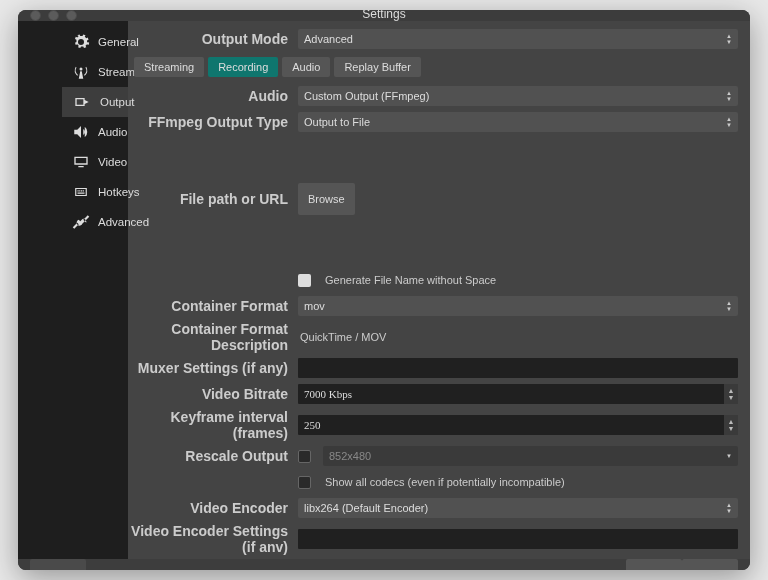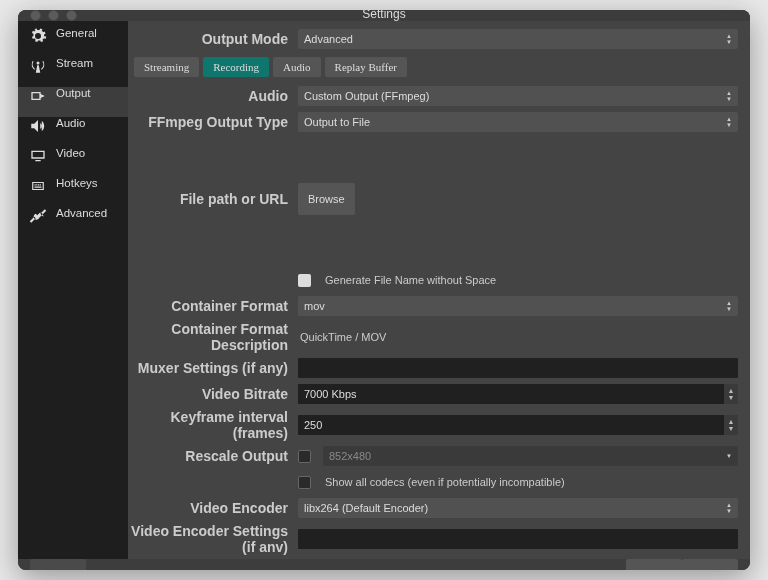--- a/index.html
+++ b/index.html
@@ -13,22 +13,22 @@
   height: 24px; background: #3c3c3c; display: flex; align-items: flex-end;
   position: relative; font-size: 12px; color: #ddd;
 }
 .traffic { display: flex; gap: 7px; padding-left: 12px; }
 .dot { width: 11px; height: 11px; border-radius: 50%; background: #5b5b5b; border: 1px solid #4a4a4a; }
 .titlebar .title { position: absolute; left: 0; right: 0; text-align: center; pointer-events: none; }
 
 .body { flex: 1; display: flex; background: #444; }
 .sidebar { width: 110px; background: #1e1e1e; display: flex; flex-direction: column; padding-top: 6px; }
 .side-item {
-  display: flex; align-items: flex-start; gap: 8px; height: 30px;
-  padding: 0 10px; color: #ddd; font-size: 11.5px; cursor: pointer;
+  display: flex; align-items: center; gap: 8px; height: 30px;
+  padding: 0 10px; color: #ddd; font-size: 11.5px; cursor: pointer; margin-left: 44px;
 }
 .side-item.selected { background: #3d3d3d; }
 .side-item .icon { width: 20px; height: 18px; display: flex; align-items: center; justify-content: center; }
 .side-item svg { fill: #ddd; }
 
 .main { flex: 1; display: flex; flex-direction: column; font-size: 11px; color: #ddd; }
 .top-row { display: flex; align-items: center; margin: 8px 0 8px 0; }
 .label-col { width: 170px; text-align: right; padding-right: 10px; color: #ccc; font-size: 14px; font-weight: bold; }
 .ctrl-col { flex: 1; display: flex; align-items: center; padding-right: 12px; gap: 6px; }
 
@@ -39,37 +39,37 @@
 }
 .select .updown {
   position: absolute; right: 3px; top: 0; bottom: 0; width: 12px;
   display: flex; flex-direction: column; justify-content: center; align-items: center;
   font-size: 6px; line-height: 6px; color: #ccc;
 }
 
 .tabs { display: flex; gap: 0; padding-left: 6px; }
 .tab {
   background: #555; color: #ddd; font-size: 11px; padding: 4px 10px;
-  border-radius: 2px; margin-right: 4px; cursor: pointer; font-family: Liberation Serif, serif;
+  border-radius: 2px; margin-right: 4px; cursor: pointer;
 }
 .tab.active { background: #0f766e; }
 
 .form-area { flex: 1; padding: 8px 0 0 0; }
 .row { display: flex; align-items: center; min-height: 22px; margin-bottom: 4px; }
 .row .label-col { flex-shrink: 0; }
 .input {
   flex: 1; height: 20px; background: #202020; color: #ddd; border: none;
   padding: 0 6px; font-size: 11px; border-radius: 1px;
 }
 .spinner {
   flex: 1; height: 20px; display: flex; background: #202020; border-radius: 1px;
 }
 .spinner input {
   flex: 1; background: transparent; border: none; color: #ddd;
-  padding: 0 6px; font-size: 11px; outline: none;
+  padding: 0 6px; font-size: 11px; outline: none; font-family: Liberation Serif, serif;
 }
 .spinner .spins {
   width: 14px; display: flex; flex-direction: column; font-size: 7px;
   color: #bbb; justify-content: center; align-items: center; line-height: 7px;
   background: #3a3a3a;
 }
 .btn {
   height: 20px; padding: 16px 10px; background: #555; color: #ddd;
   border: none; font-size: 11px; border-radius: 2px; cursor: pointer;
   display: flex; align-items: center;

